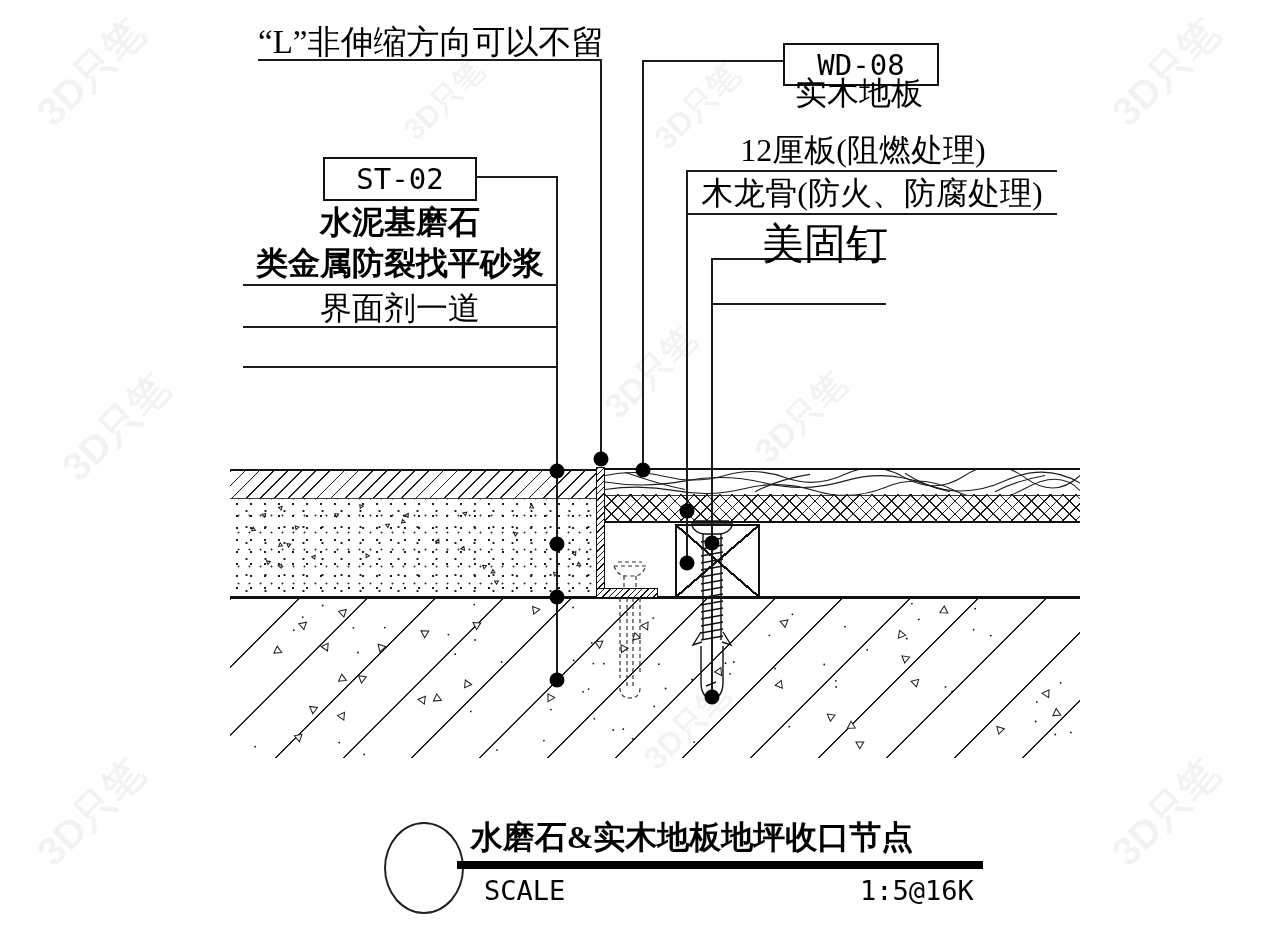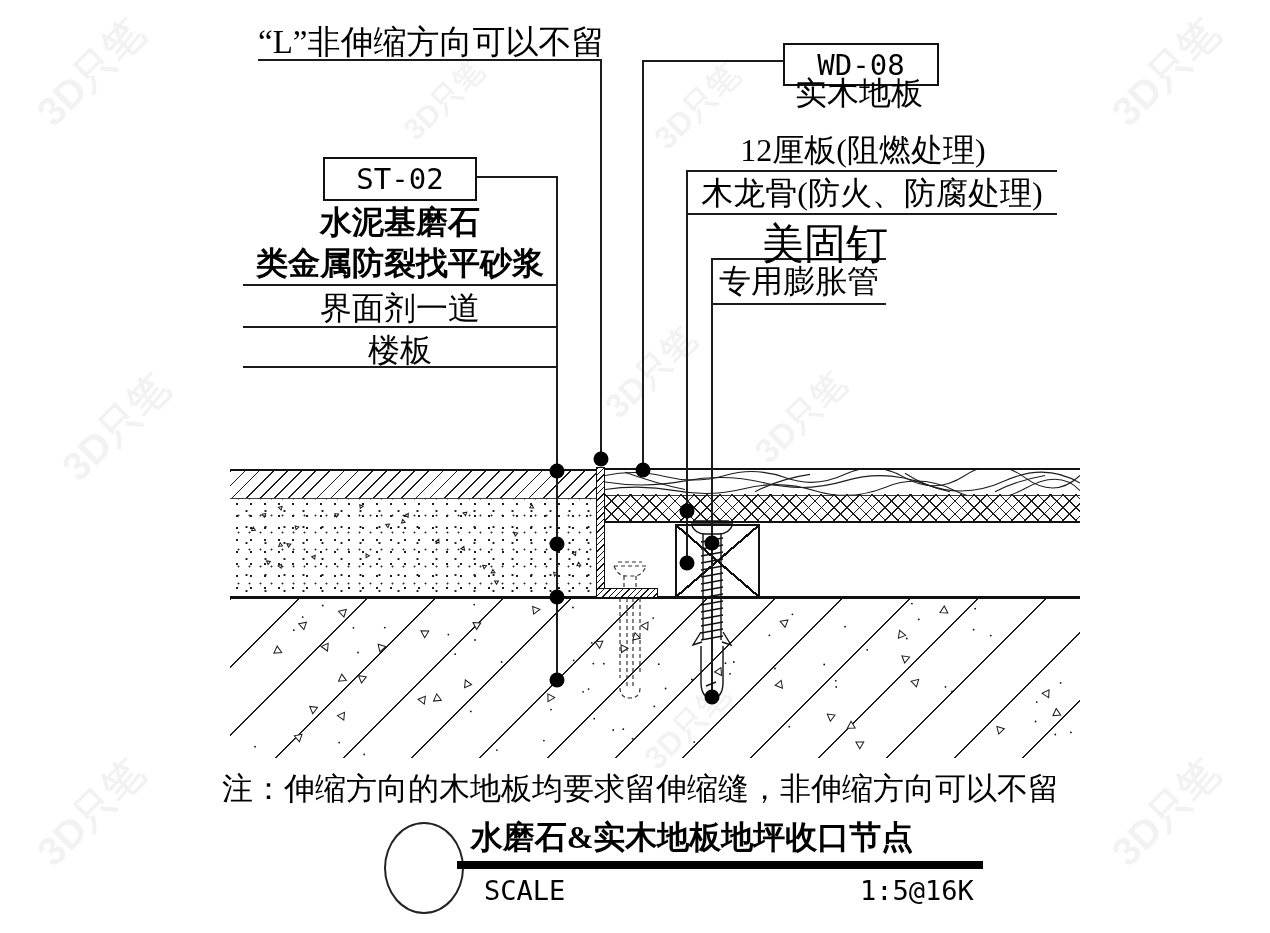--- a/index.html
+++ b/index.html
@@ -79,40 +79,38 @@
   <div class="cad-text" style="left:693px;top:133px;width:340px;text-align:center;font-size:32px;">12厘板(阻燃处理)</div>
   <div class="hline" style="left:687px;top:170px;width:370px;"></div>
   <div class="cad-text" style="left:687px;top:176px;width:370px;text-align:center;font-size:32px;">木龙骨(防火、防腐处理)</div>
   <div class="hline" style="left:687px;top:213px;width:370px;"></div>
   <div class="vline" style="left:686px;top:170px;height:394px;"></div>
   <div class="dot" style="left:687px;top:511px;"></div>
   <div class="dot" style="left:687px;top:563px;"></div>
 
   <div class="cad-text" style="left:712px;top:221px;width:176px;text-align:right;font-size:42px;">美固钉</div>
   <div class="hline" style="left:712px;top:258px;width:174px;"></div>
-  <div class="cad-text" style="left:712px;top:264px;width:174px;text-align:center;font-size:32px;">专用膨胀管</div>
   <div class="hline" style="left:712px;top:303px;width:174px;"></div>
   <div class="vline" style="left:711px;top:258px;height:440px;"></div>
   <div class="dot" style="left:712px;top:543px;"></div>
   <div class="dot" style="left:712px;top:697px;"></div>
 
   <div class="codebox" style="left:323px;top:157px;width:150px;height:40px;font-size:29px;">ST-02</div>
   <div class="hline" style="left:473px;top:176px;width:85px;"></div>
   <div class="vline" style="left:556px;top:176px;height:506px;"></div>
   <div class="dot" style="left:557px;top:471px;"></div>
   <div class="dot" style="left:557px;top:544px;"></div>
   <div class="dot" style="left:557px;top:597px;"></div>
   <div class="dot" style="left:557px;top:680px;"></div>
 
   <div class="cad-text" style="left:243px;top:205px;width:314px;text-align:center;font-size:32px;font-weight:bold;">水泥基磨石</div>
   <div class="cad-text" style="left:243px;top:246px;width:314px;text-align:center;font-size:32px;font-weight:bold;">类金属防裂找平砂浆</div>
   <div class="hline" style="left:243px;top:284px;width:315px;"></div>
   <div class="cad-text" style="left:243px;top:291px;width:314px;text-align:center;font-size:32px;">界面剂一道</div>
   <div class="hline" style="left:243px;top:326px;width:315px;"></div>
-  <div class="cad-text" style="left:243px;top:333px;width:314px;text-align:center;font-size:32px;">楼板</div>
   <div class="hline" style="left:243px;top:366px;width:315px;"></div>
 
   <div class="abs terrazzo" style="left:230px;top:469px;width:366px;height:27px;"></div>
   <div class="abs mortar" style="left:230px;top:498px;width:362px;height:94px;">
     <svg class="deco-svg" viewBox="0 0 362 94">
         <path d="M0 -2.2 L 1.9140000000000001 1.1 L -1.9140000000000001 1.1 Z" transform="translate(254.4 68.6) rotate(67)" fill="#fff" stroke="#1a1a1a" stroke-width="1"></path>
         <path d="M0 -2.2 L 1.9140000000000001 1.1 L -1.9140000000000001 1.1 Z" transform="translate(285.6 35.8) rotate(189)" fill="#fff" stroke="#1a1a1a" stroke-width="1"></path>
         <path d="M0 -2.2 L 1.9140000000000001 1.1 L -1.9140000000000001 1.1 Z" transform="translate(348.7 66.5) rotate(355)" fill="#fff" stroke="#1a1a1a" stroke-width="1"></path>
         <path d="M0 -2.2 L 1.9140000000000001 1.1 L -1.9140000000000001 1.1 Z" transform="translate(137.2 57.8) rotate(329)" fill="#fff" stroke="#1a1a1a" stroke-width="1"></path>
         <path d="M0 -2.2 L 1.9140000000000001 1.1 L -1.9140000000000001 1.1 Z" transform="translate(157.7 27.4) rotate(54)" fill="#fff" stroke="#1a1a1a" stroke-width="1"></path>
@@ -280,21 +278,20 @@
       <path d="M12,6 L36,6"></path>
       <path d="M8,10 L40,10"></path>
       <path d="M8,10 Q12,20 20,20 L28,20 Q36,20 40,10"></path>
       <path d="M18,20 L18,33 M30,20 L30,33"></path>
       <path d="M14,42 L14,122 M34,42 L34,118"></path>
       <path d="M21,42 L21,132 M27,42 L27,132"></path>
       <path d="M14,132 Q14,142 24,142 Q34,142 34,132"></path>
     </g>
   </svg>
 
-  <div class="cad-text" style="left:222px;top:772px;font-size:31px;">注：伸缩方向的木地板均要求留伸缩缝，非伸缩方向可以不留</div>
 
   <div class="title-circle" style="left:384px;top:822px;width:76px;height:88px;"></div>
   <div class="cad-text" style="left:467px;top:820px;width:450px;text-align:center;font-size:32px;font-weight:bold;">水磨石&amp;实木地板地坪收口节点</div>
   <div class="thickline" style="left:457px;top:861px;width:526px;height:8px;"></div>
   <div class="cad-text mono" style="left:484px;top:876px;font-size:27px;">SCALE</div>
   <div class="cad-text mono" style="left:860px;top:876px;font-size:27px;">1:5@16K</div>
 
 </div>
 
 </body></html>

